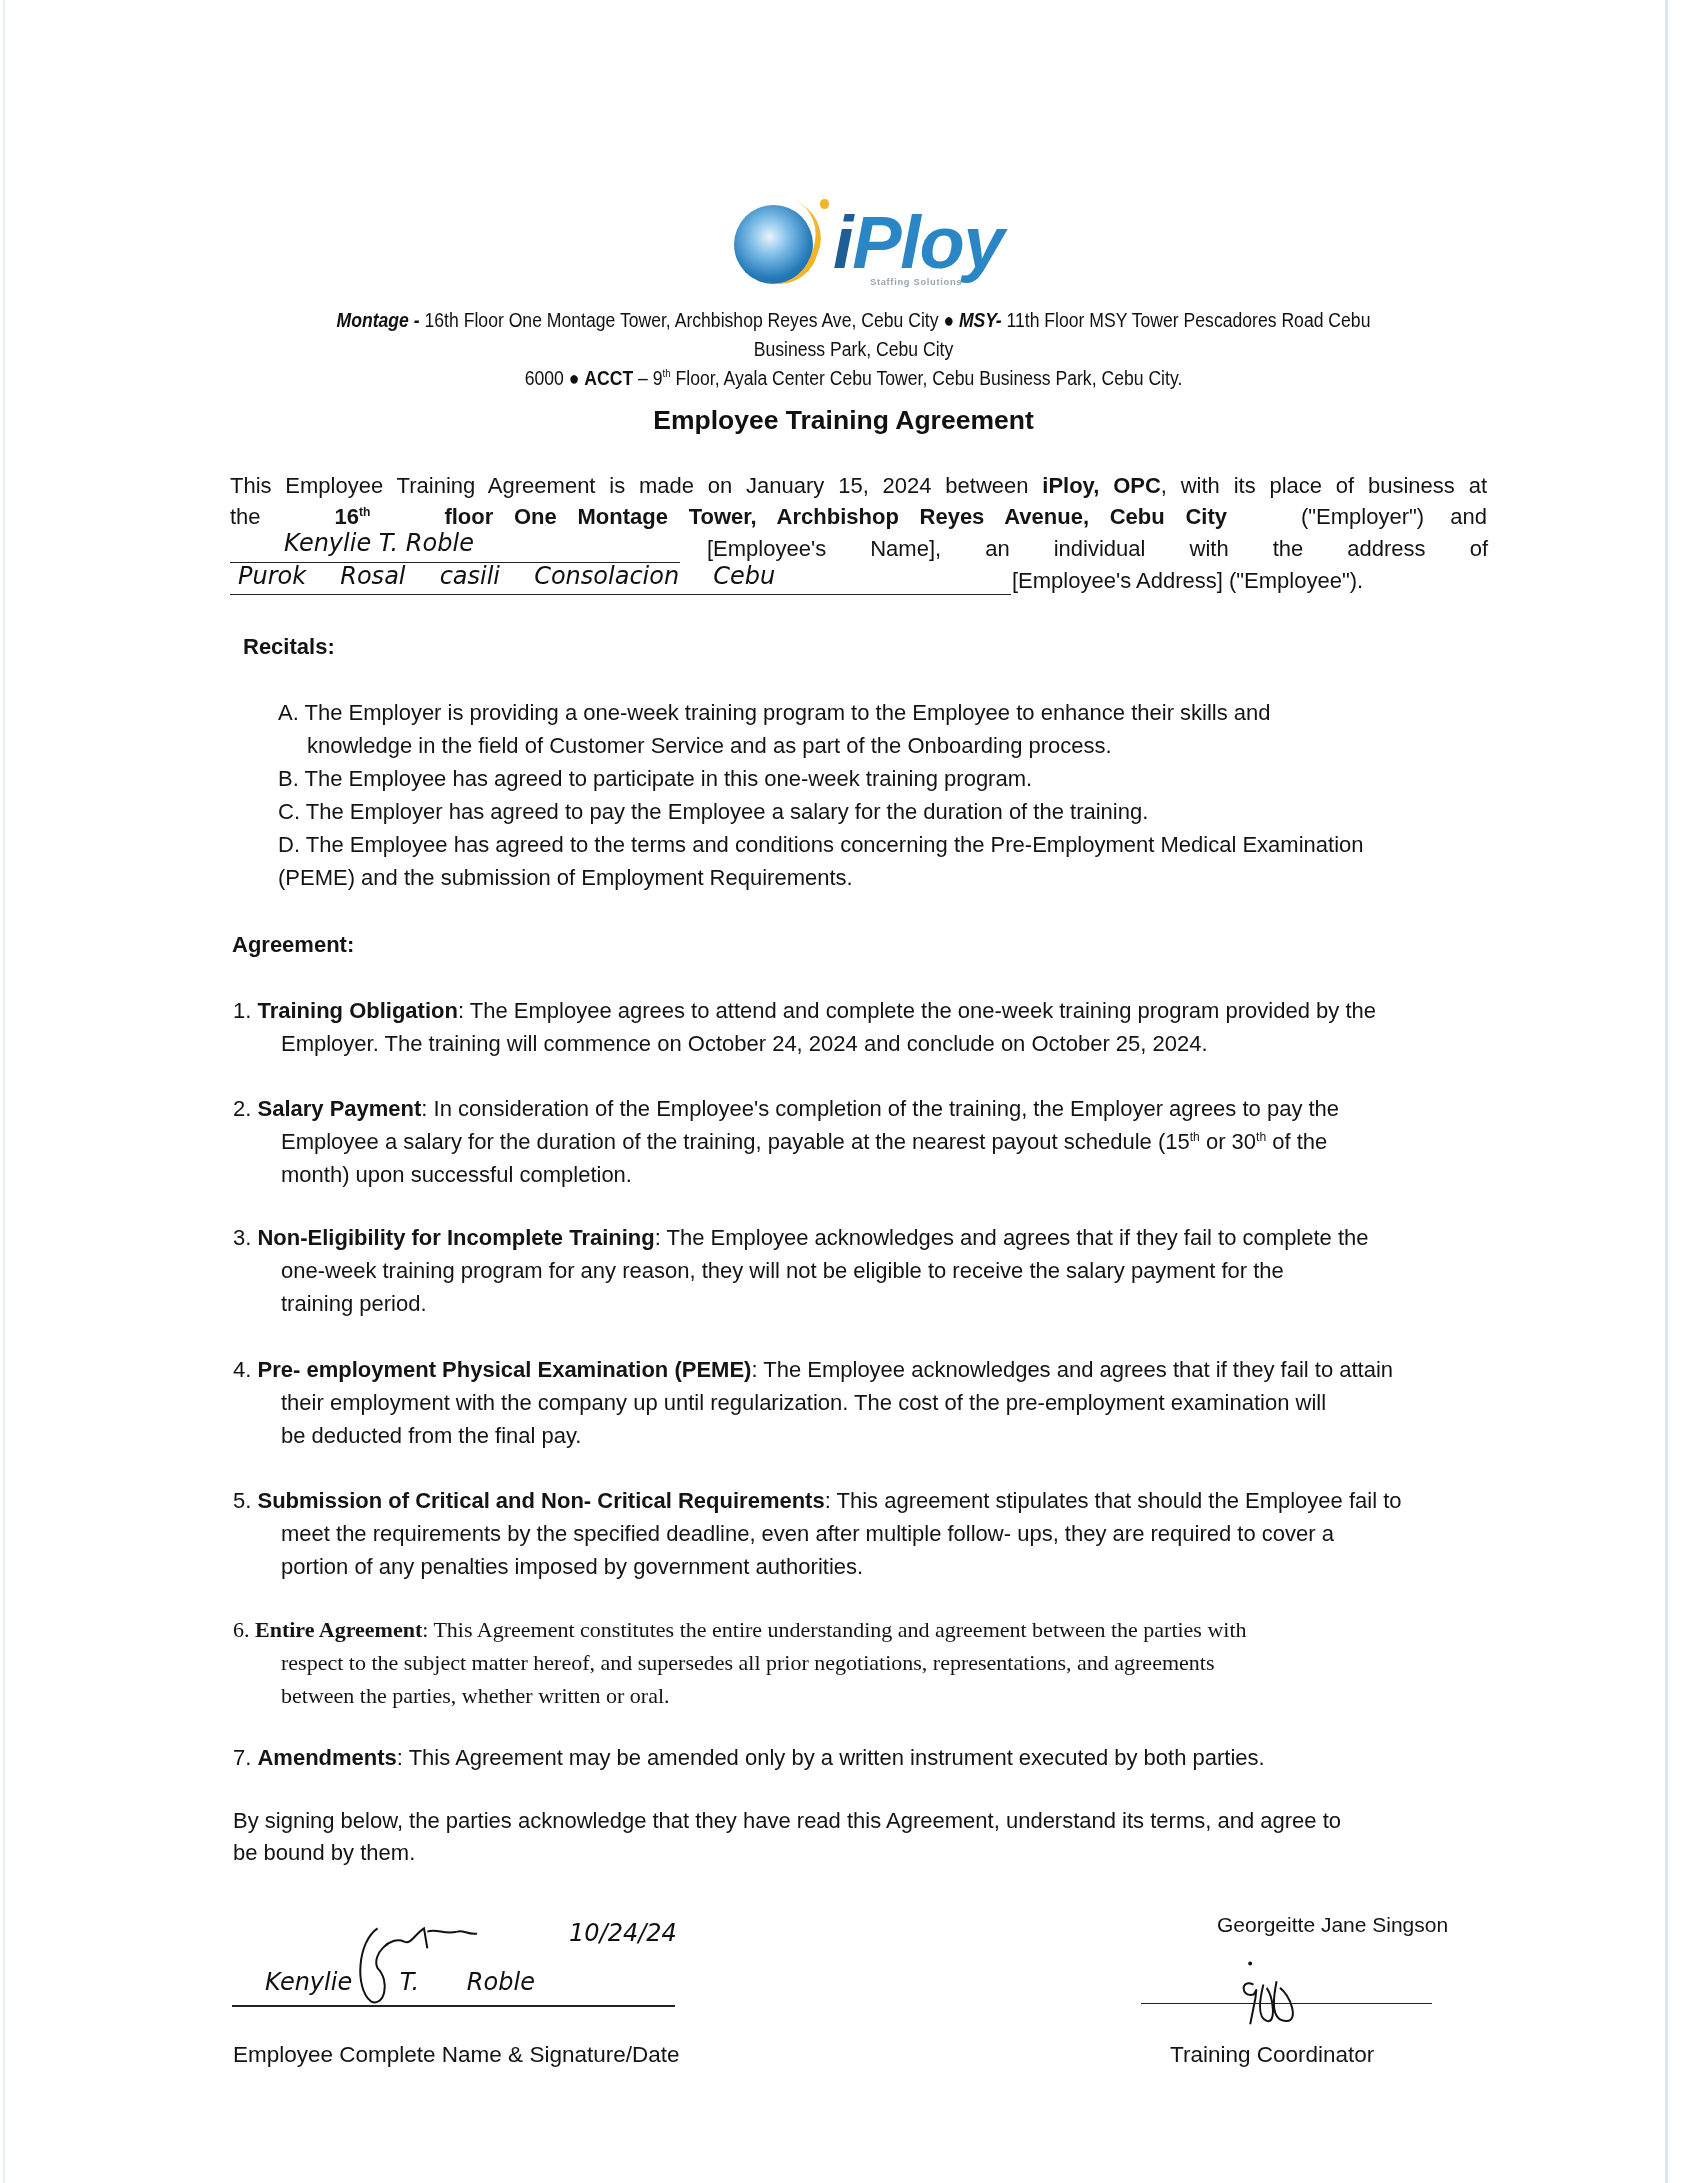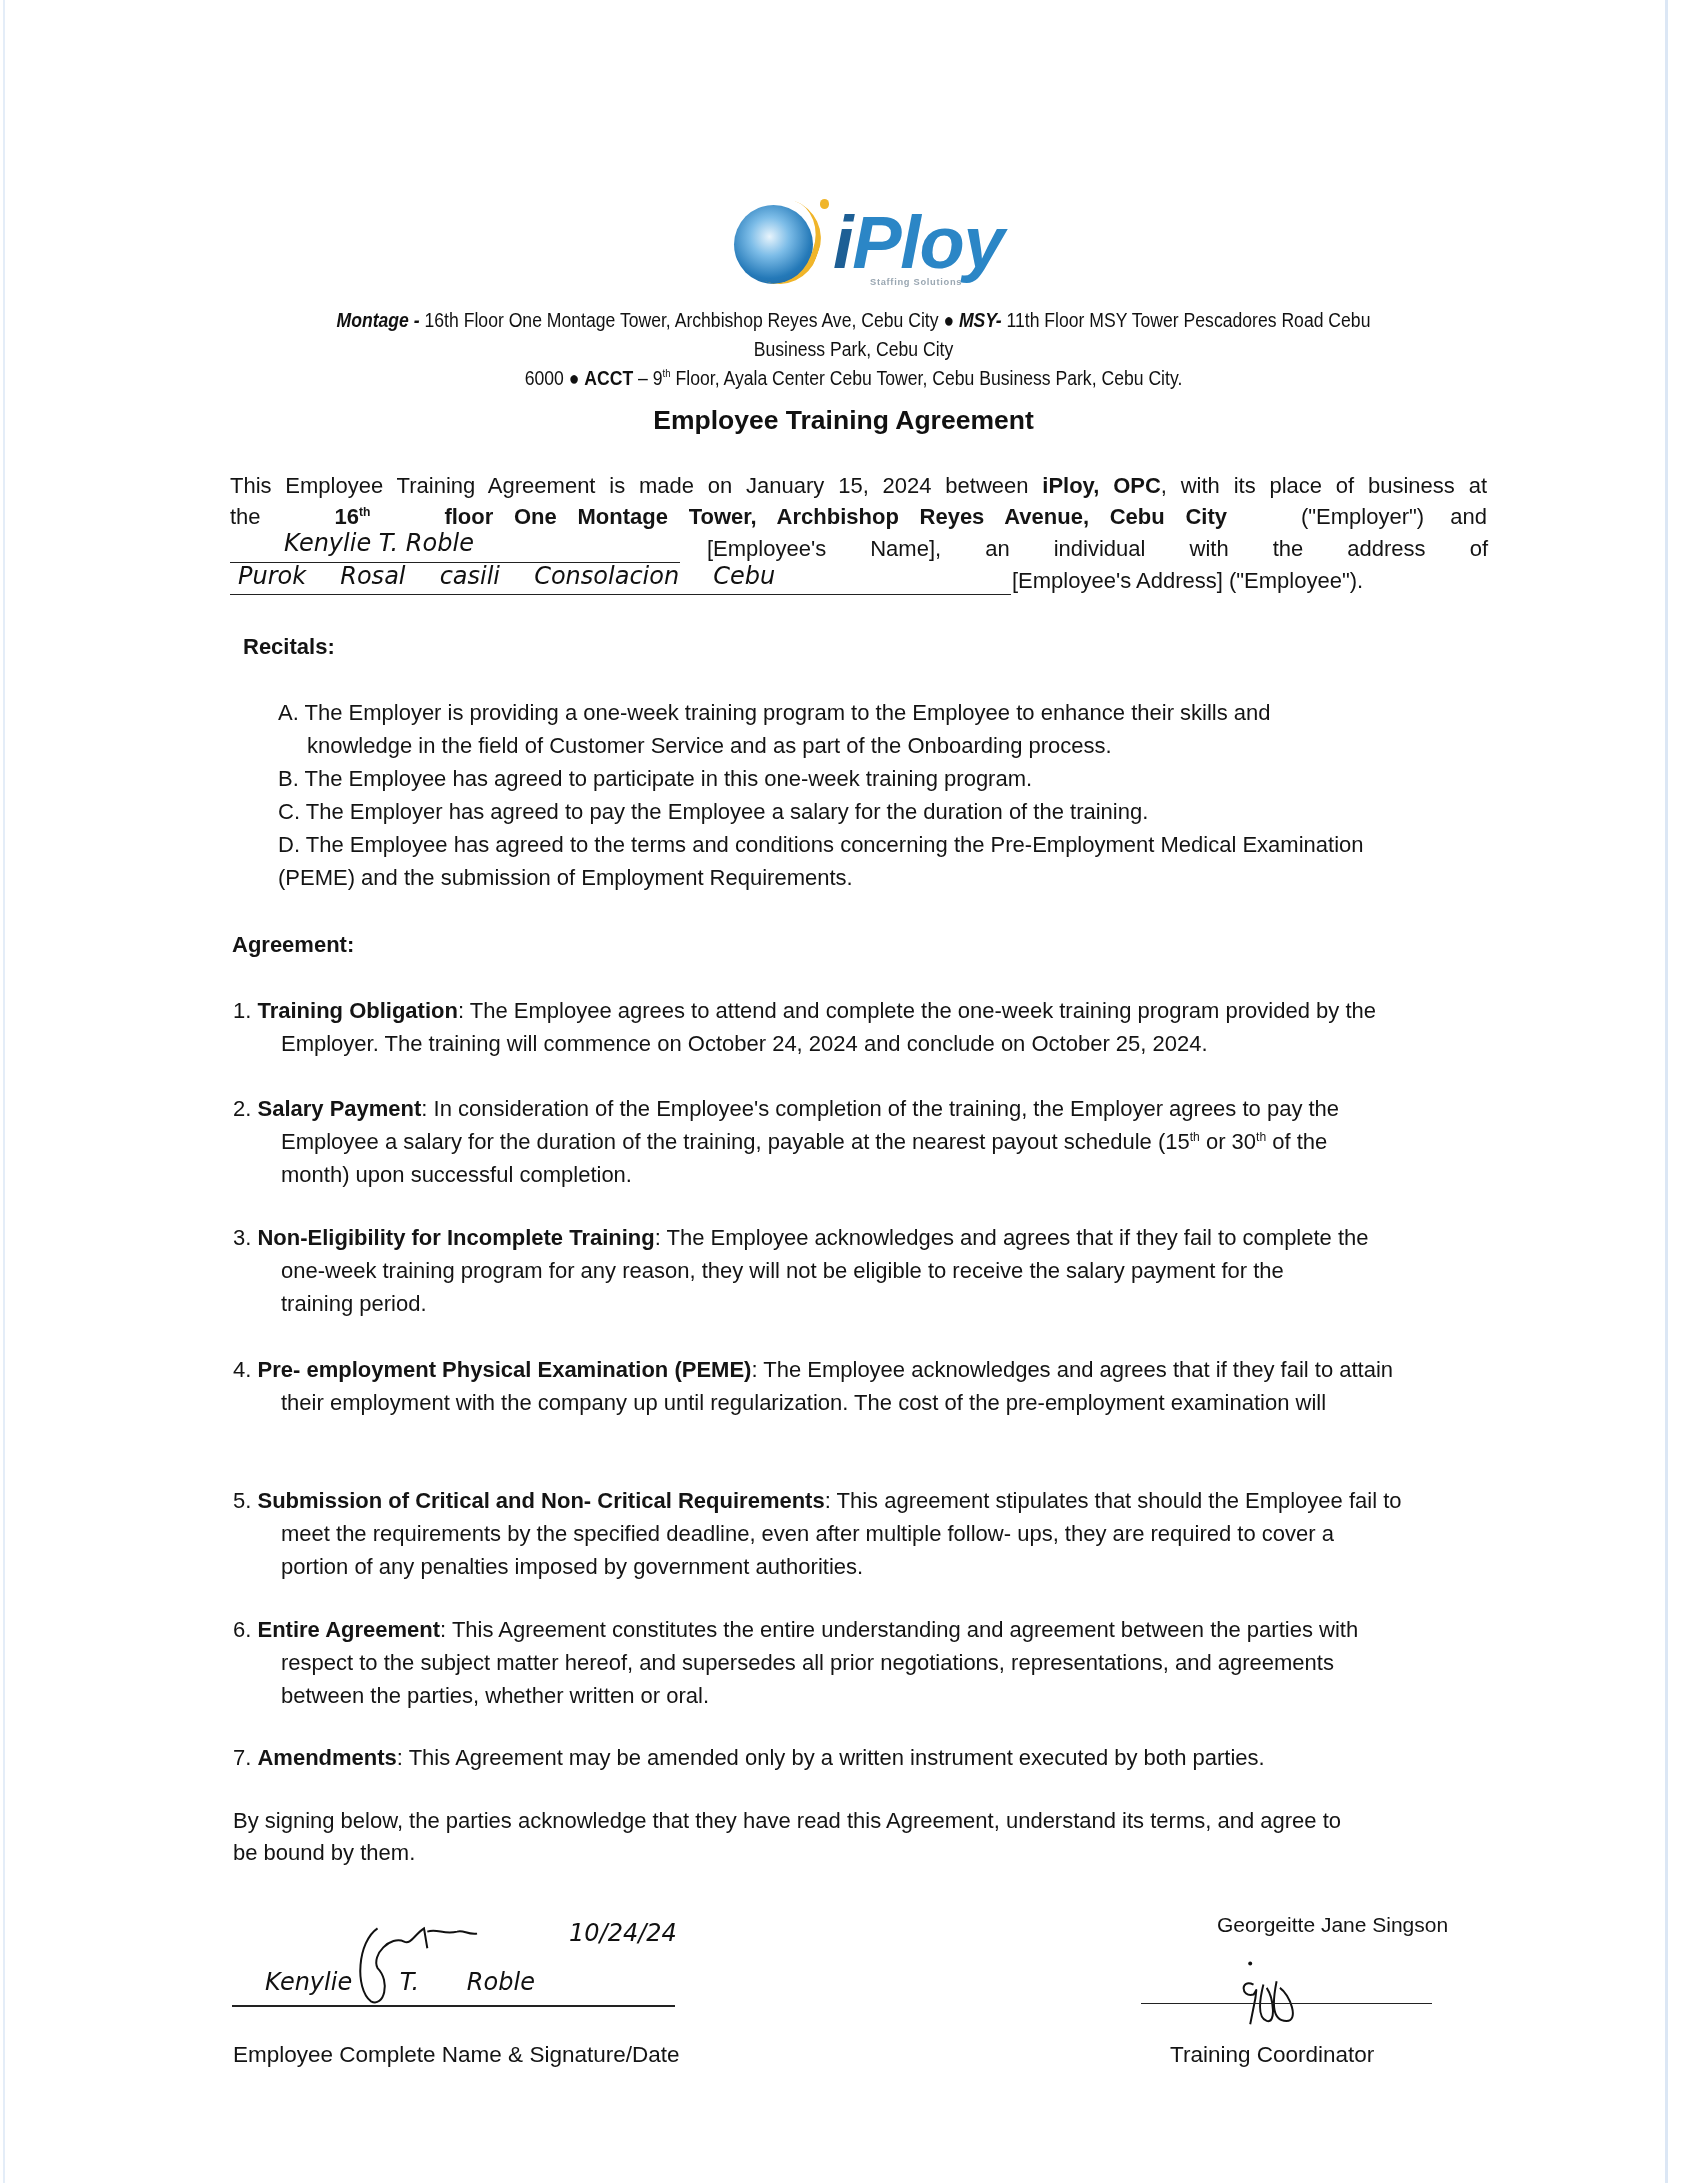--- a/index.html
+++ b/index.html
@@ -123,29 +123,30 @@
 
   <div class="item" style="top:1221px;">
     <span class="line"><span>3.</span> <span class="b">Non-Eligibility for Incomplete Training</span><span>: The Employee acknowledges and agrees that if they fail to complete the</span></span>
     <span class="indent">one-week training program for any reason, they will not be eligible to receive the salary payment for the</span>
     <span class="indent">training period.</span>
   </div>
 
   <div class="item" style="top:1353px;">
     <span class="line"><span>4.</span> <span class="b">Pre- employment Physical Examination (PEME)</span><span>: The Employee acknowledges and agrees that if they fail to attain</span></span>
     <span class="indent">their employment with the company up until regularization. The cost of the pre-employment examination will</span>
+    <span class="indent">be deducted from the final pay.</span>
   </div>
 
   <div class="item" style="top:1484px;">
     <span class="line"><span>5.</span> <span class="b">Submission of Critical and Non- Critical Requirements</span><span>: This agreement stipulates that should the Employee fail to</span></span>
     <span class="indent">meet the requirements by the specified deadline, even after multiple follow- ups, they are required to cover a</span>
     <span class="indent">portion of any penalties imposed by government authorities.</span>
   </div>
 
-  <div class="item" style="top:1613px;">
+  <div class="item" style="top:1613px;font-family:Liberation Serif, serif;">
     <span class="line"><span>6.</span> <span class="b">Entire Agreement</span><span>: This Agreement constitutes the entire understanding and agreement between the parties with</span></span>
     <span class="indent">respect to the subject matter hereof, and supersedes all prior negotiations, representations, and agreements</span>
     <span class="indent">between the parties, whether written or oral.</span>
   </div>
 
   <div class="item" style="top:1741px;">
     <span class="line"><span>7.</span> <span class="b">Amendments</span><span>: This Agreement may be amended only by a written instrument executed by both parties.</span></span>
   </div>
 
   <div class="p" style="left:233px; top:1805px;">

